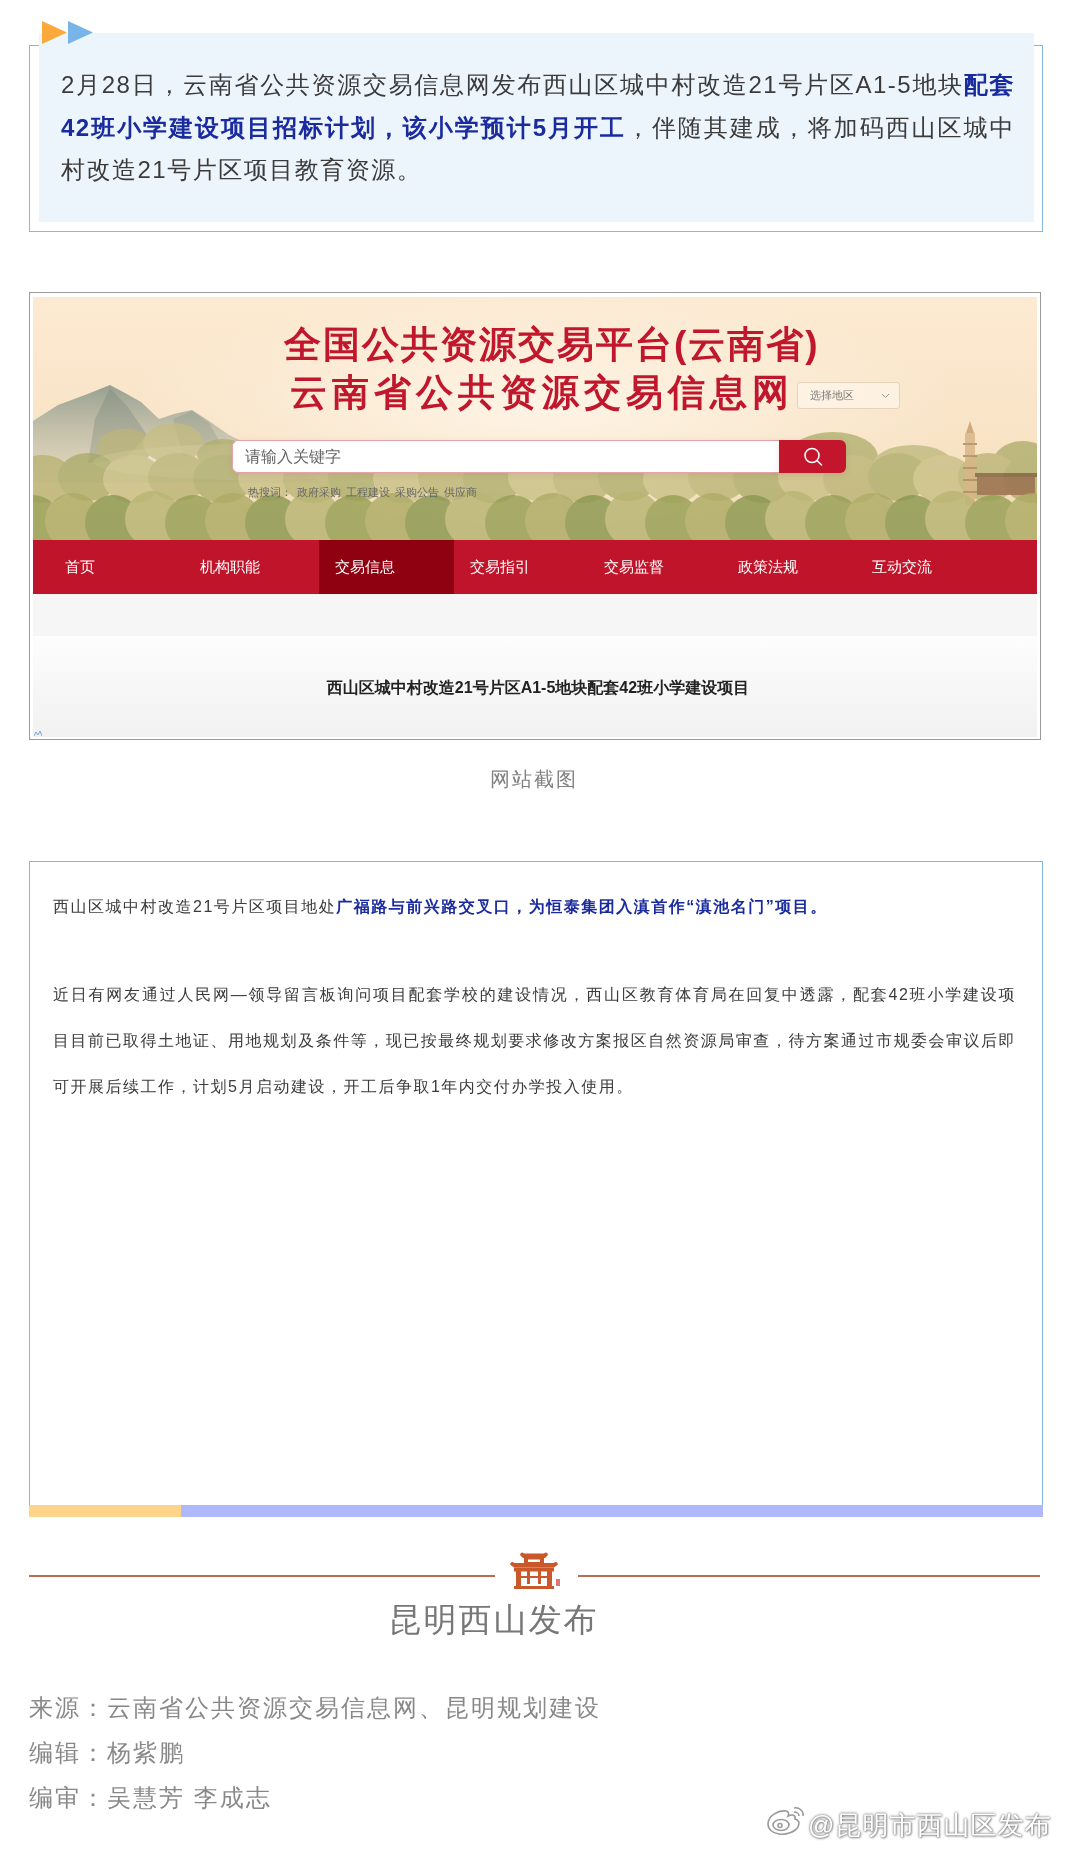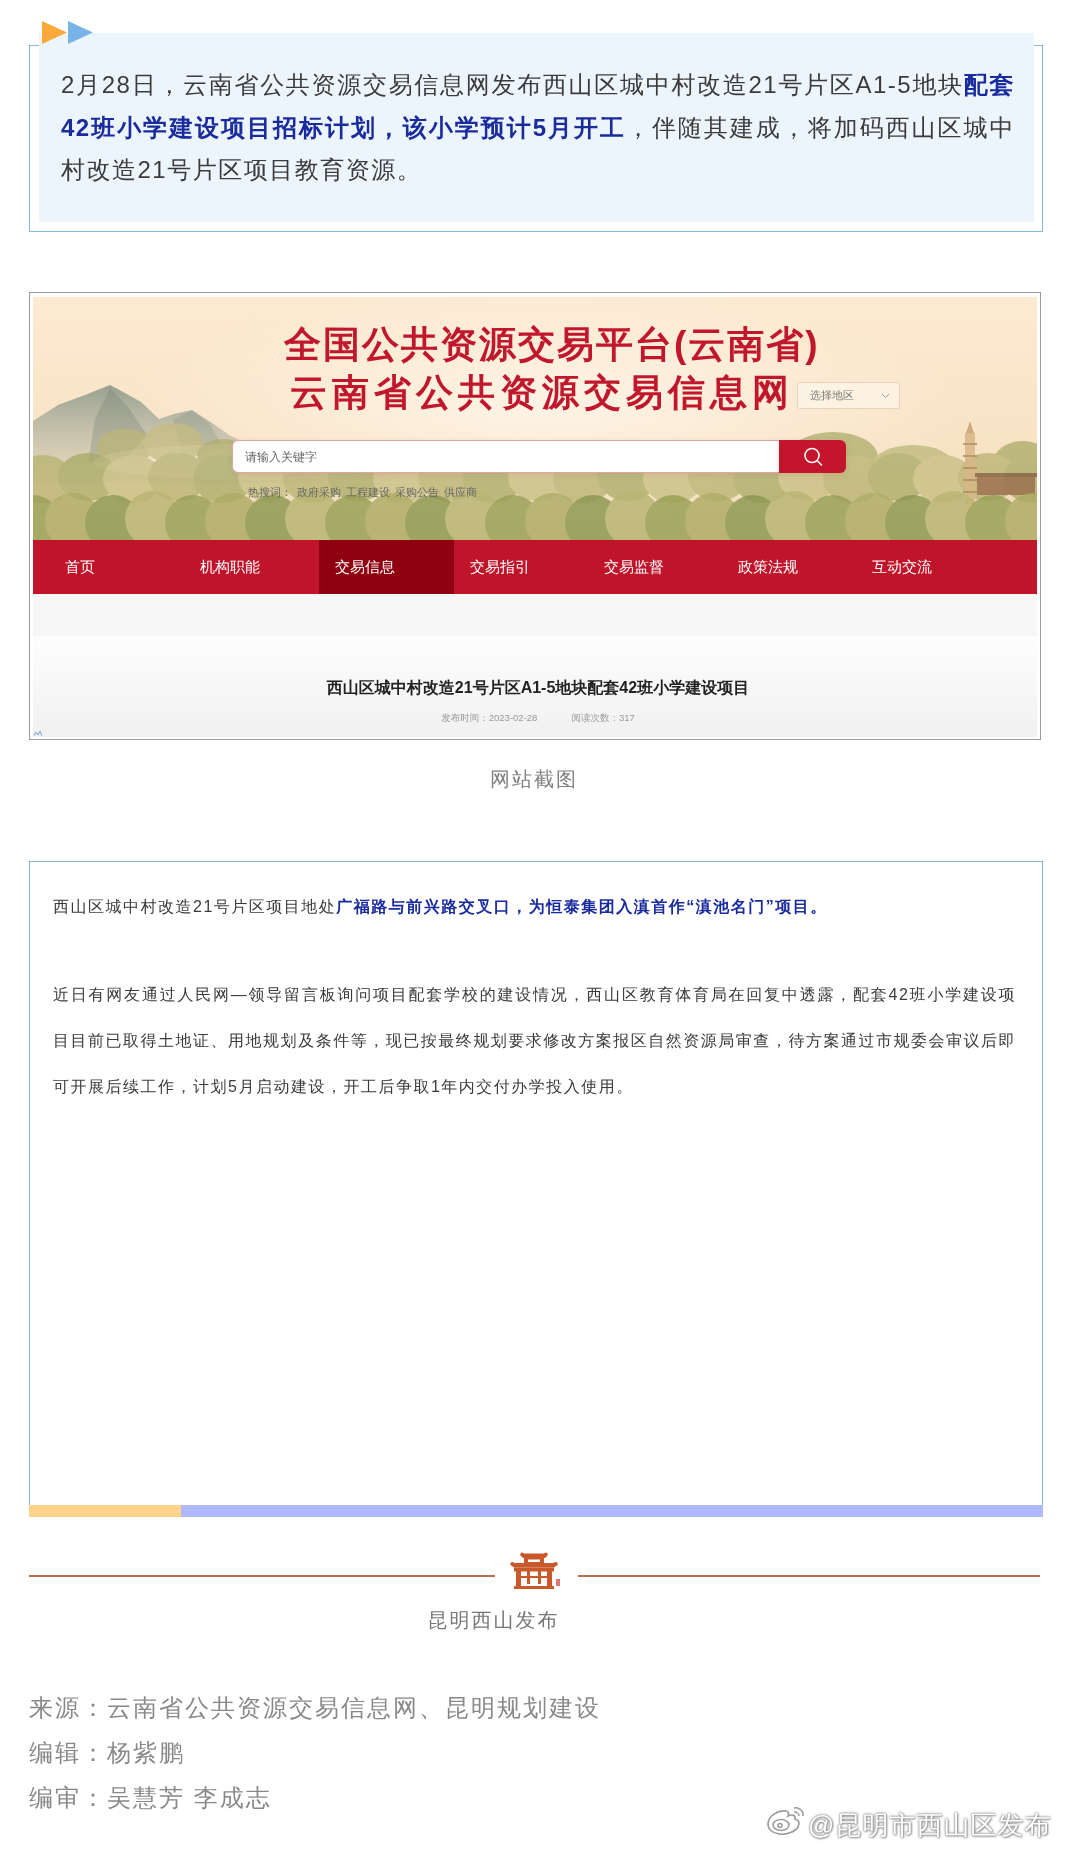--- a/index.html
+++ b/index.html
@@ -17,21 +17,21 @@
   
   .site-frame { left: 29px; top: 292px; width: 1012px; height: 448px; border: 1px solid #9b9b9b; }
   .site { left: 33px; top: 297px; width: 1004px; height: 440px; overflow: hidden; background: #f6f6f6; }
   .site-bg { left: 0; top: 0; }
   .site-title { left: 251px; width: 516px; text-align: center; font-size: 37px; line-height: 48px; font-weight: bold; color: #c1172c; white-space: nowrap; }
   .site-title.l1 { top: 24px; letter-spacing: 2px; }
   .site-title.l2 { top: 72px; letter-spacing: 5px; }
   .region-select { left: 764px; top: 85px; width: 103px; height: 27px; border: 1px solid #e8d2bd; border-radius: 3px; background: rgba(255, 249, 240, 0.55); }
   .region-select .lbl { position: absolute; left: 12px; top: 0; line-height: 25px; font-size: 11px; color: #7a7a7a; }
   .region-select .chev { position: absolute; right: 9px; top: 8px; width: 9px; height: 9px; }
-  .search-input { left: 199px; top: 143px; width: 548px; height: 33px; border: 1px solid #e2a4a9; border-right: none; border-radius: 6px 0 0 6px; background: #ffffff; padding-left: 12px; font-size: 12px; color: #666; font-family: "Liberation Sans", "DejaVu Sans", sans-serif; outline: none; box-shadow: 0 2px 6px rgba(150, 60, 60, 0.12); }
+  .search-input { left: 199px; top: 143px; width: 548px; height: 33px; border: 1px solid #e2a4a9; border-right: none; border-radius: 6px 0 0 6px; background: #ffffff; padding-left: 12px; font-size: 16px; color: #666; font-family: "Liberation Sans", "DejaVu Sans", sans-serif; outline: none; box-shadow: 0 2px 6px rgba(150, 60, 60, 0.12); }
   .search-input::placeholder { color: #666; }
   .search-btn { left: 746px; top: 143px; width: 67px; height: 33px; background: #c3152b; border-radius: 0 6px 6px 0; display: flex; align-items: center; justify-content: center; box-shadow: 0 2px 6px rgba(150, 60, 60, 0.15); }
   .hot-search { left: 215px; top: 187px; font-size: 11px; line-height: 16px; color: #666; white-space: nowrap; }
   .hot-search span { margin-right: 5px; }
   .site-nav { left: 0; top: 243px; width: 1004px; height: 54px; background: #c0142a; }
   .nav-item { position: absolute; top: 0; width: 135px; height: 54px; line-height: 54px; padding-left: 16px; color: #ffffff; font-size: 15px; white-space: nowrap; }
   .nav-item.active { background: #8f0011; }
   .breadcrumb { left: 0; top: 297px; width: 1004px; height: 42px; background: #f3f3f3; padding-left: 5px; font-size: 11px; line-height: 42px; color: #444; white-space: nowrap; margin-top: 43px; }
   .breadcrumb .sep { margin: 0 6px; font-weight: bold; font-size: 10px; }
   .site-content { left: 0; top: 339px; width: 1004px; height: 101px; background: linear-gradient(#fdfdfd, #f1f1f1); }
@@ -47,21 +47,21 @@
   .body-text { left: 53px; top: 884px; width: 963px; font-size: 16px; line-height: 46px; letter-spacing: 1.5px; text-align: justify; color: #3b3b3b; }
   .body-text p { margin-bottom: 41.6px; }
   .bar-orange { left: 29px; top: 1505px; width: 152px; height: 12px; background: #fed38a; }
   .bar-blue { left: 181px; top: 1505px; width: 862px; height: 12px; background: #b0b8fc; }
 
   
   .div-line { top: 1575px; height: 1.5px; background: #bd6a55; }
   .div-line.left { left: 29px; width: 466px; }
   .div-line.right { left: 578px; width: 462px; }
   .brand-logo { left: 508px; top: 1549px; width: 54px; height: 42px; }
-  .brand-name { left: 0; top: 1606px; width: 987px; text-align: center; font-size: 20px; line-height: 28px; letter-spacing: 2px; color: #777; }
+  .brand-name { left: 0; top: 1606px; width: 987px; text-align: center; font-size: 33px; line-height: 28px; letter-spacing: 2px; color: #777; }
 
   
   .credits { left: 29px; top: 1685px; font-size: 24px; line-height: 45px; letter-spacing: 2px; color: #888; white-space: nowrap; }
 
   
   .wm-icon { left: 764px; top: 1804px; width: 44px; height: 32px; }
   .wm-text { left: 808px; top: 1809px; font-size: 26px; line-height: 32px; letter-spacing: 1px; color: #ffffff; white-space: nowrap; text-shadow: 0 0 2px #777, 0 0 3px #999, 1px 1px 2px #aaa; }
 </style>
 </head>
 <body>
@@ -204,23 +204,20 @@
     <div class="nav-item" style="left:689px">政策法规</div>
     <div class="nav-item" style="left:823px">互动交流</div>
   </div>
 
   <div class="abs breadcrumb">
     <span>当前位置：</span><span>首页</span><span class="sep">&gt;</span><span>交易大厅</span><span class="sep">&gt;</span><span>交易详情</span>
   </div>
 
   <div class="abs site-content">
     <div class="abs article-title">西山区城中村改造21号片区A1-5地块配套42班小学建设项目</div>
-    <div class="abs article-meta">
-      <span>发布时间：</span><span>2023-02-28</span><span class="gap"></span><span>阅读次数：</span><span>317</span>
-    </div>
   </div>
   <svg class="abs mini-mark" viewBox="0 0 8 5">
     <polyline points="0,5 2,1 4,4 6,0 8,5" fill="none" stroke="#7aa6d6" stroke-width="1"></polyline>
   </svg>
 </div>
 
 <div class="abs caption">网站截图</div>
 
 <div class="abs body-frame"></div>
 <div class="abs body-text">

